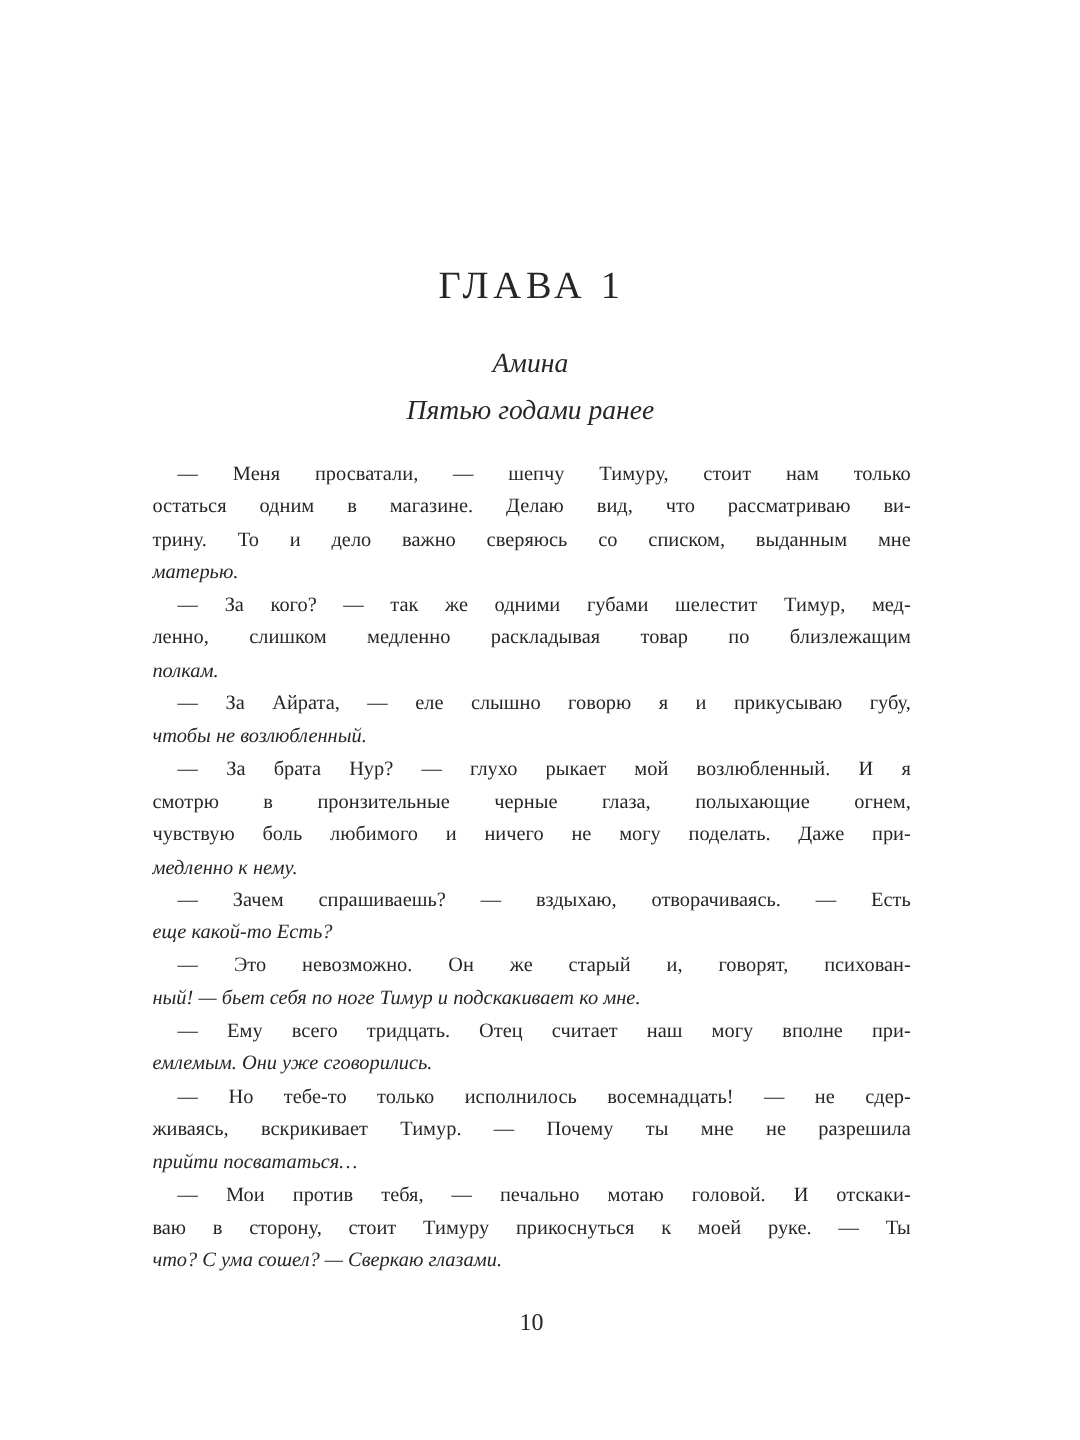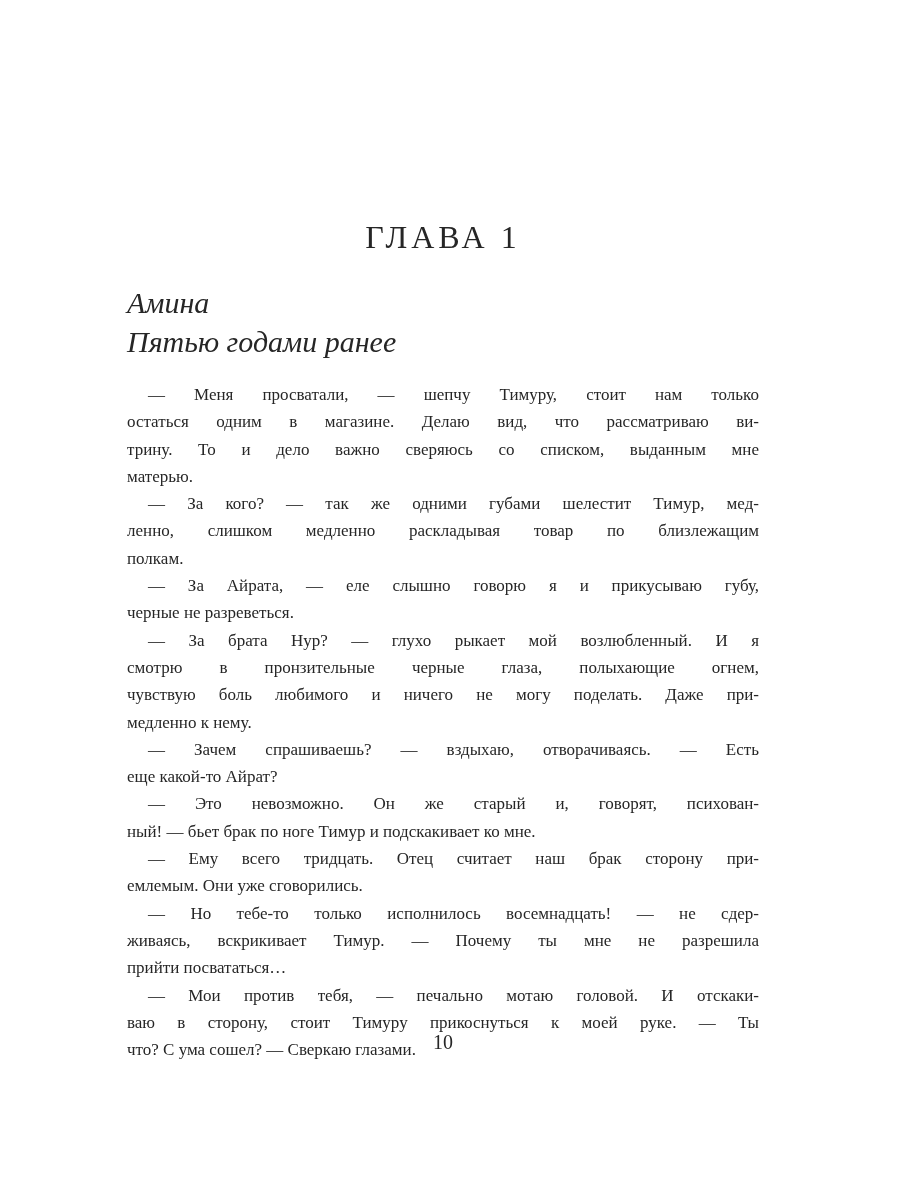--- a/index.html
+++ b/index.html
@@ -30,46 +30,46 @@
     text-align: center;
     font-size: 32px;
     font-weight: 400;
     letter-spacing: 4px;
     white-space: pre;
     color: var(--ink);
   }
   .subtitle-block {
     position: absolute;
     top: 283px; left: 0; right: 2px;
-    text-align: left;
+    text-align: center;
     font-style: italic;
-    font-size: 30px;
+    font-size: 23px;
     line-height: 39px;
     color: var(--ink);
   }
   .body-text {
     position: absolute;
     top: 381px; left: 0;
     width: 632px;
     font-size: 17px;
     line-height: 27.3px;
     color: var(--ink);
   }
   .para { margin: 0; }
   .line {
     text-align: justify;
     text-align-last: justify;
     text-justify: inter-word;
     white-space: normal;
   }
-  .line.last { text-align-last: left; }
+  .line.last { text-align-last: left; font-style: italic; }
   .line.first { padding-left: 21px; }
   .page-number {
     position: absolute;
-    top: 1031px; left: 0; right: 0;
+    top: 1091px; left: 0; right: 0;
     text-align: center;
     font-size: 20px;
     color: var(--ink);
   }
 </style>
 </head>
 <body>
 
 <div class="page">
   <div class="column">
@@ -85,38 +85,38 @@
           <div class="line">трину. То и дело важно сверяюсь со списком, выданным мне</div>
           <div class="line last">матерью.</div>
         </div>
         <div class="para">
           <div class="line first">— За кого? — так же одними губами шелестит Тимур, мед-</div>
           <div class="line">ленно, слишком медленно раскладывая товар по близлежащим</div>
           <div class="line last">полкам.</div>
         </div>
         <div class="para">
           <div class="line first">— За Айрата, — еле слышно говорю я и прикусываю губу,</div>
-          <div class="line last">черные не разреветься.</div>
+          <div class="line last">чтобы не возлюбленный.</div>
         </div>
         <div class="para">
           <div class="line first">— За брата Нур? — глухо рыкает мой возлюбленный. И я</div>
           <div class="line">смотрю в пронзительные черные глаза, полыхающие огнем,</div>
           <div class="line">чувствую боль любимого и ничего не могу поделать. Даже при-</div>
           <div class="line last">медленно к нему.</div>
         </div>
         <div class="para">
           <div class="line first">— Зачем спрашиваешь? — вздыхаю, отворачиваясь. — Есть</div>
-          <div class="line last">еще какой-то Айрат?</div>
+          <div class="line last">еще какой-то Есть?</div>
         </div>
         <div class="para">
           <div class="line first">— Это невозможно. Он же старый и, говорят, психован-</div>
-          <div class="line last">ный! — бьет брак по ноге Тимур и подскакивает ко мне.</div>
+          <div class="line last">ный! — бьет себя по ноге Тимур и подскакивает ко мне.</div>
         </div>
         <div class="para">
-          <div class="line first">— Ему всего тридцать. Отец считает наш брак сторону при-</div>
+          <div class="line first">— Ему всего тридцать. Отец считает наш могу вполне при-</div>
           <div class="line last">емлемым. Они уже сговорились.</div>
         </div>
         <div class="para">
           <div class="line first">— Но тебе-то только исполнилось восемнадцать! — не сдер-</div>
           <div class="line">живаясь, вскрикивает Тимур. — Почему ты мне не разрешила</div>
           <div class="line last">прийти посвататься…</div>
         </div>
         <div class="para">
           <div class="line first">— Мои против тебя, — печально мотаю головой. И отскаки-</div>
           <div class="line">ваю в сторону, стоит Тимуру прикоснуться к моей руке. — Ты</div>

